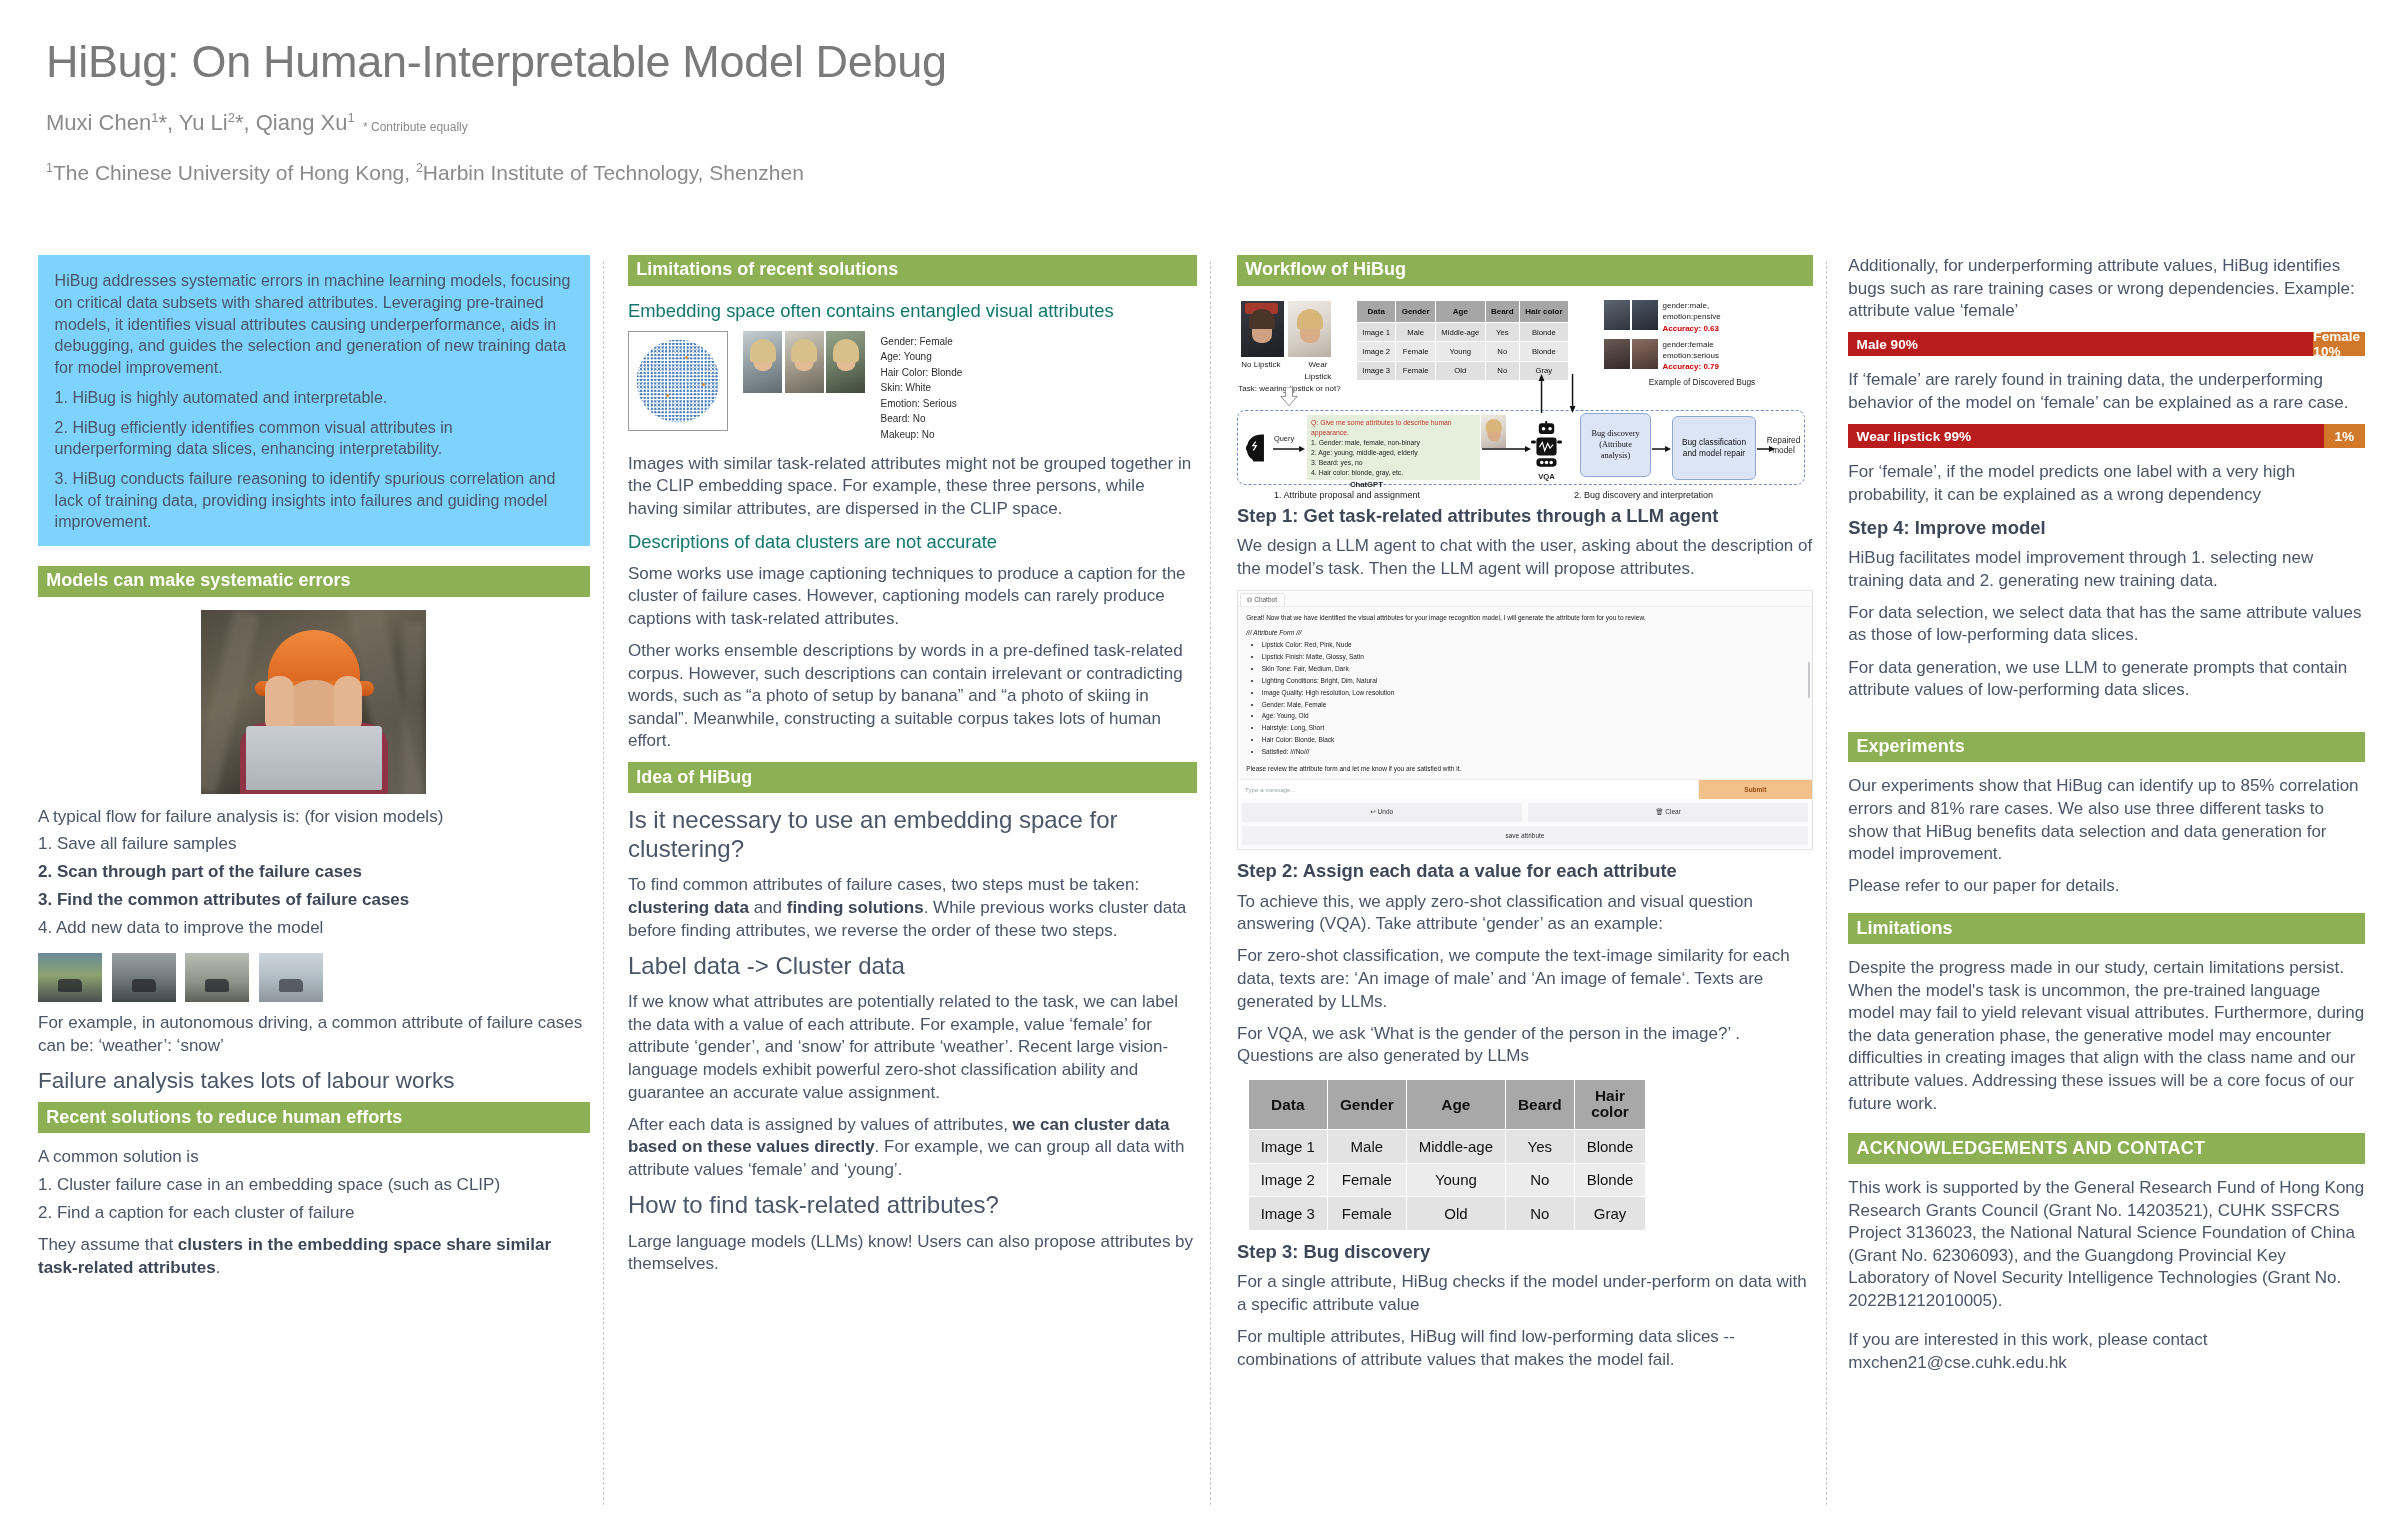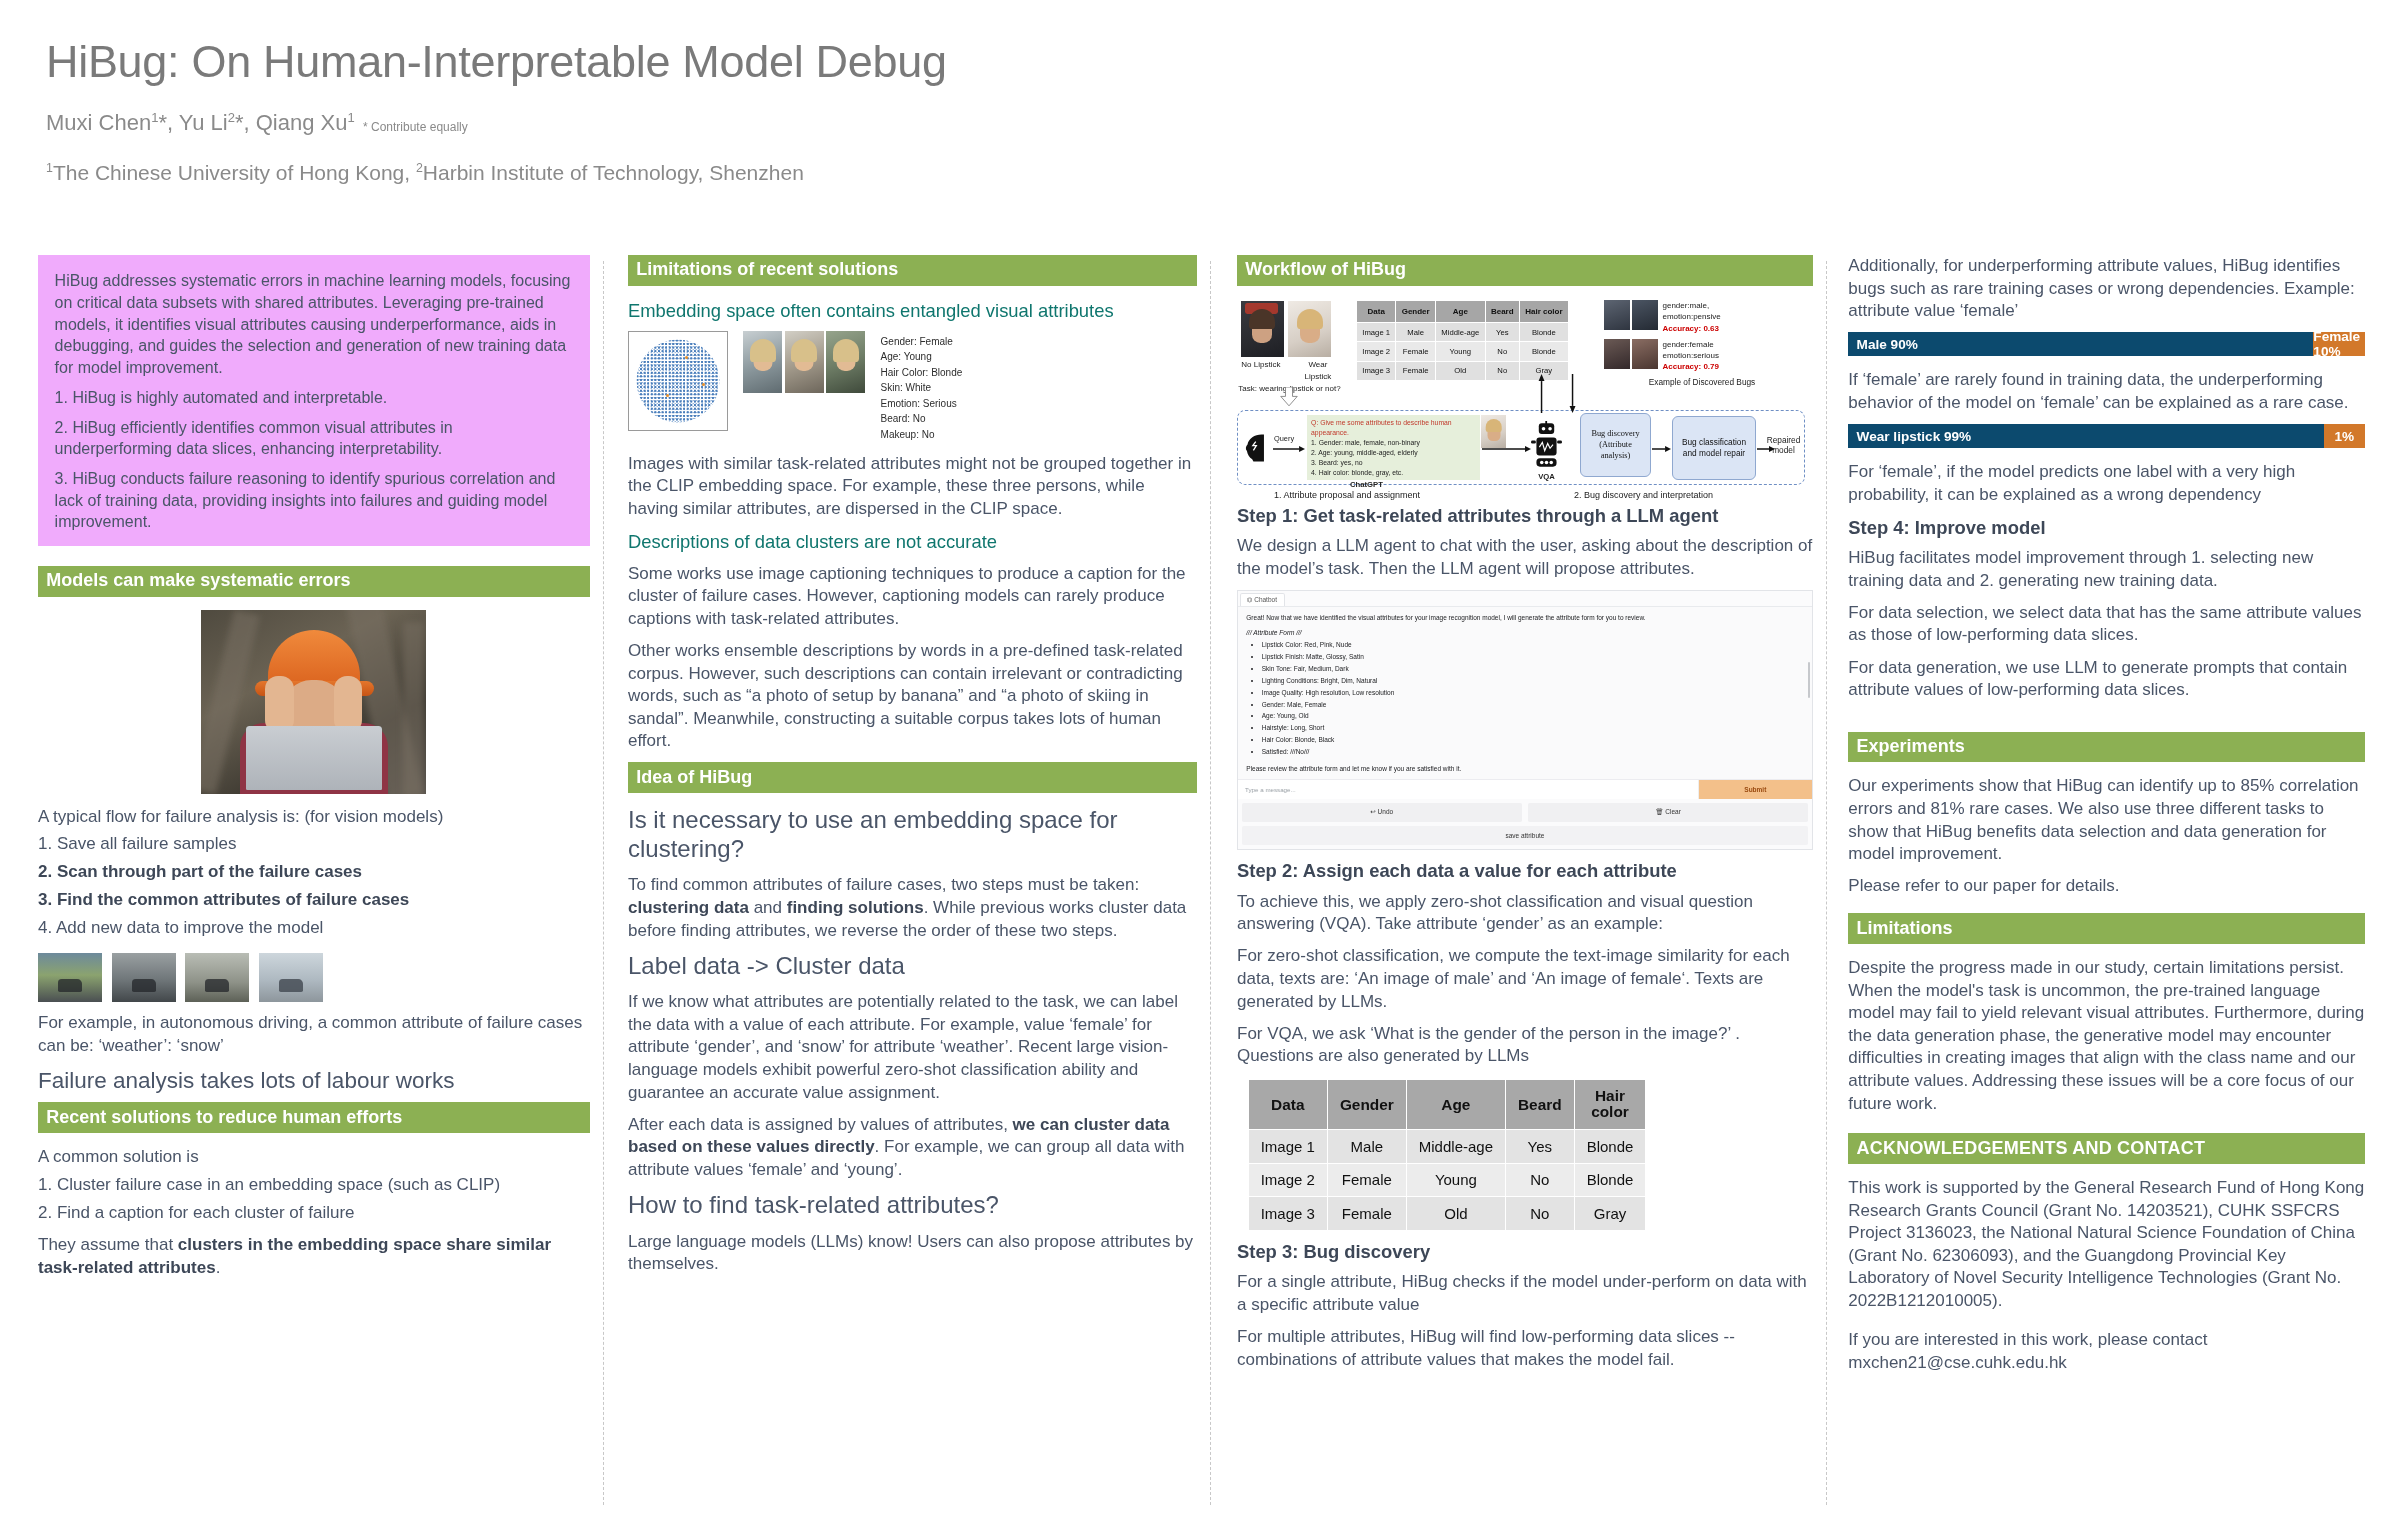--- a/index.html
+++ b/index.html
@@ -69,21 +69,21 @@
     line-height: 1.25; margin: 3.6px 0 9.5px 0;
   }
   .h-step {
     font-size: 18.4px; font-weight: bold; color: #3d4757;
     line-height: 1.25; margin: 9.5px 0 8.3px 0;
   }
   b, strong { font-weight: bold; color: #3d4757; }
 
   
   .abstract {
-    background: #f0abfc; padding: 15.4px 16.6px 13px 16.6px;
+    background: #7dd3fc; padding: 15.4px 16.6px 13px 16.6px;
     margin-bottom: 20px;
   }
   .abstract p { font-size: 16px; line-height: 1.35; margin-bottom: 8.3px; color: #4a5568;}
   .abstract p:last-child { margin-bottom: 0; }
 
   
   .photo-wrap { display: flex; justify-content: center; margin: 8.3px 0 12px 0; }
   .engineer-photo {
     width: 225px; height: 184px; position: relative; overflow: hidden;
     background: linear-gradient(150deg,#4f4a3f 0%,#6b6354 35%,#3c3830 70%,#55504a 100%);
@@ -283,21 +283,21 @@
     padding: 8.3px 12px; border: 1.8px solid #ffffff; text-align:center; line-height:1.12;
   }
   .data-table td {
     background:#e3e3e3; color:#111; font-size: 15px;
     padding: 7.7px 12px; border: 1.8px solid #ffffff; text-align:center;
   }
   .data-table tr:nth-child(odd) td { background:#ececec; }
 
   
   .pbar { display:flex; width: 100%; height: 24px; margin: 6px 0 13px 0; overflow:hidden; }
-  .pbar .left { background:#0c4a6e; color:#fff; font-size: 13.6px; font-weight:bold;
+  .pbar .left { background:#b91c1c; color:#fff; font-size: 13.6px; font-weight:bold;
     display:flex; align-items:center; padding-left: 8.3px; }
   .pbar .right { background:#d2782a; color:#fff; font-size: 13.6px; font-weight:bold;
     display:flex; align-items:center; justify-content:center; }
 </style>
 </head>
 <body>
 
 <div class="poster">
 
   <div class="header">

